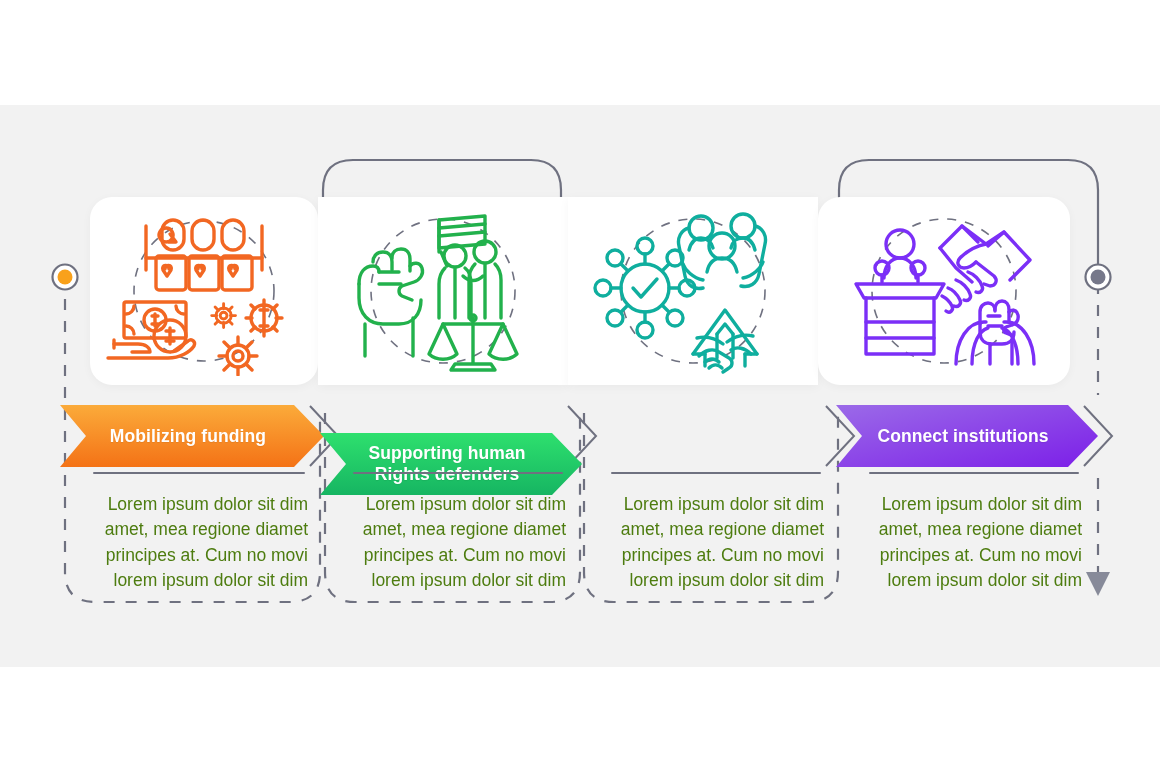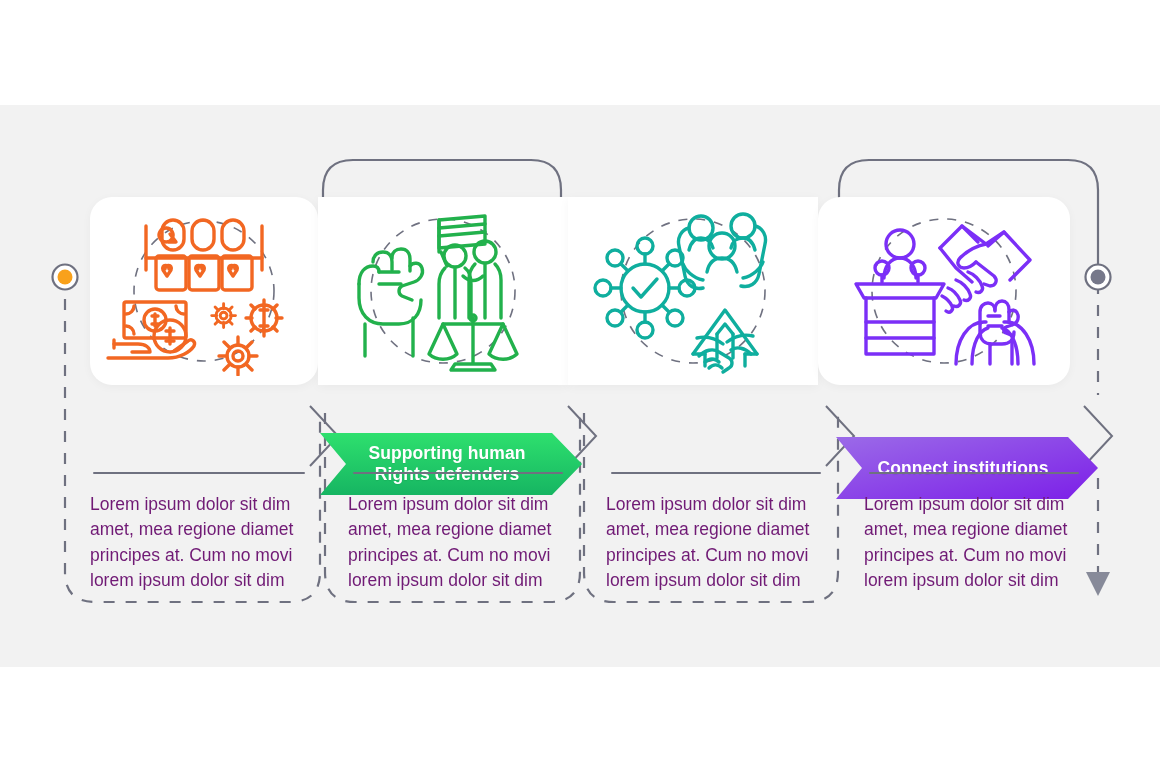--- a/index.html
+++ b/index.html
@@ -43,33 +43,33 @@
     position:absolute;left:0;top:0;width:100%;height:100%;
     display:flex;align-items:center;justify-content:center;
     color:#ffffff;font-weight:bold;font-size:17.5px;line-height:1.18;
     text-align:center;letter-spacing:.1px;
     padding-left:14px;padding-right:22px;box-sizing:border-box;
     text-shadow:0 1px 1px rgba(0,0,0,0.07);
   }
   .banner.b0{left:60px;width:264px;}
   .banner.b1{left:320px;width:262px;margin-top:28px;}
   .banner.b2{left:578px;width:262px;}
-  .banner.b3{left:836px;width:262px;margin-top:32px;}
+  .banner.b3{left:836px;width:262px;}
 
   .underline{position:absolute;height:2px;background:#6f7180;top:472px;border-radius:2px;}
   .underline.u0{left:93px;width:212px;}
   .underline.u1{left:353px;width:210px;}
   .underline.u2{left:611px;width:210px;}
   .underline.u3{left:869px;width:210px;}
 
   
   .desc{
     position:absolute;top:492px;width:218px;
-    color:#701a75;font-size:17.5px;line-height:1.45;
-    text-align:left;
+    color:#4d7c0f;font-size:17.5px;line-height:1.45;
+    text-align:right;
   }
   .desc.d0{left:90px;}
   .desc.d1{left:348px;}
   .desc.d2{left:606px;}
   .desc.d3{left:864px;}
 </style>
 </head>
 <body>
 
 <div class="stage">
@@ -296,20 +296,32 @@
   </div>
 
   <div class="banner-row">
     <svg class="conn" viewBox="0 0 1160 62" width="1160" height="62" style="height:62px;top:0;">
       <path d="M310,1 L338,31 L310,61" fill="none" stroke="#6f7180" stroke-width="2"></path>
       <path d="M568,1 L596,31 L568,61" fill="none" stroke="#6f7180" stroke-width="2"></path>
       <path d="M826,1 L854,31 L826,61" fill="none" stroke="#6f7180" stroke-width="2"></path>
       <path d="M1084,1 L1112,31 L1084,61" fill="none" stroke="#6f7180" stroke-width="2"></path>
     </svg>
 
+    <div class="banner b0">
+      <svg class="ghost" viewBox="0 0 264 62" preserveAspectRatio="none">
+        <defs>
+            <linearGradient id="g0" x1="0" y1="0" x2="0" y2="1">
+          <stop offset="0%" stop-color="#fbab3a"></stop>
+              <stop offset="100%" stop-color="#f47216"></stop>
+        </linearGradient>
+          </defs>
+        <path d="M0,0 L234,0 L264,31 L234,62 L0,62 L26,31 Z" fill="url(#g0)"></path>
+      </svg>
+      <div class="label">Mobilizing funding</div>
+    </div>
 
     <div class="banner b1">
       <svg class="ghost" viewBox="0 0 262 62" preserveAspectRatio="none">
         <defs>
             <linearGradient id="g1" x1="0" y1="0" x2="0" y2="1">
           <stop offset="0%" stop-color="#2ee06e"></stop>
               <stop offset="100%" stop-color="#16b562"></stop>
         </linearGradient>
           </defs>
         <path d="M0,0 L232,0 L262,31 L232,62 L0,62 L26,31 Z" fill="url(#g1)"></path>

